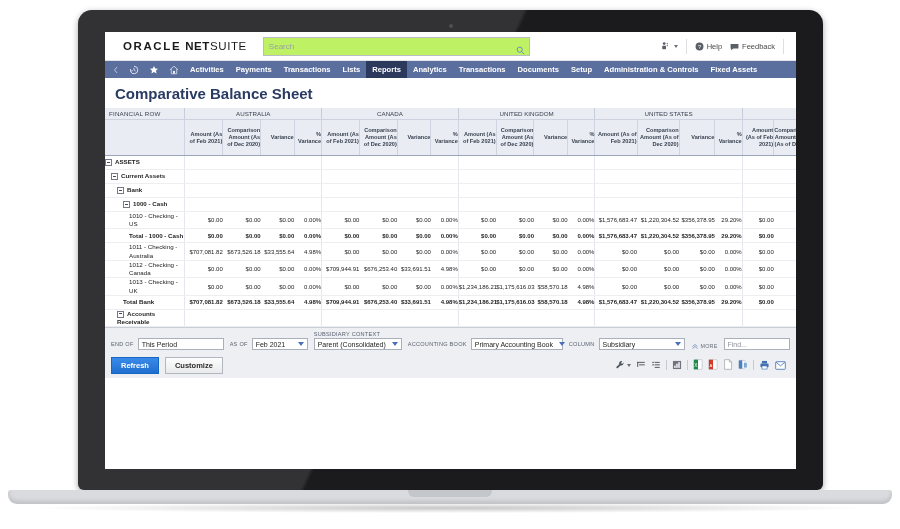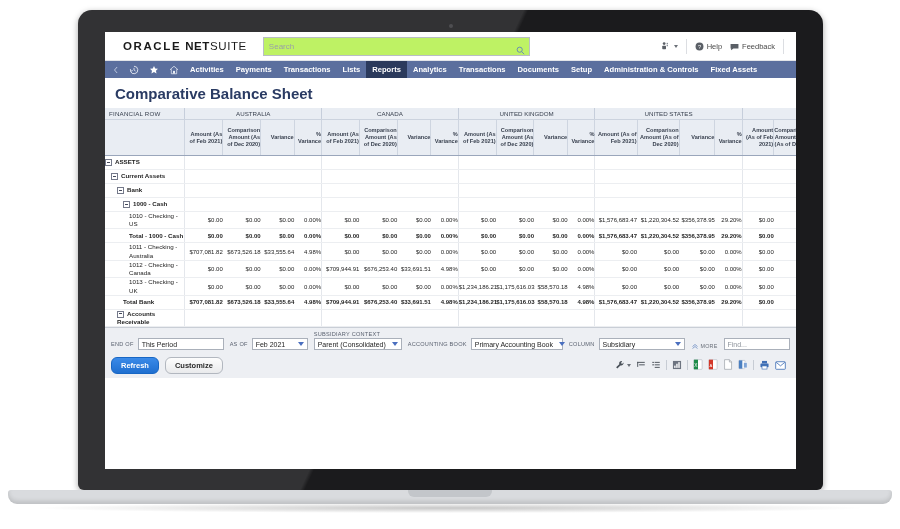--- a/index.html
+++ b/index.html
@@ -156,21 +156,21 @@
     gap:6px;white-space:nowrap;
   }
   .sel .arrow{width:0;height:0;border-left:3px solid transparent;border-right:3px solid transparent;border-top:4px solid #4a6fbf;}
   .more{display:flex;align-items:center;gap:2px;color:#6a707a;font-size:5.4px;letter-spacing:.2px;}
   .find{
     margin-left:auto;height:12px;width:118px;background:#fff;border:1px solid #aab0ba;
     display:flex;align-items:center;padding:0 3px;box-sizing:border-box;font-size:7px;color:#8e949c;
   }
   .btn-row{display:flex;align-items:center;gap:6px;margin-top:6px;}
   .btn{
-    font-size:7.5px;font-weight:bold;padding:3px 9px;border-radius:6px;cursor:default;
+    font-size:7.5px;font-weight:bold;padding:3px 9px;border-radius:0;cursor:default;
     border:1px solid #1766c4;background:linear-gradient(#3a8ae8,#1f6fd0);color:#fff;
   }
   .btn.secondary{
     border:1px solid #b2b7bf;background:linear-gradient(#fdfdfd,#e9eaec);color:#2b2b2b;
   }
   .icon-bar{margin-left:auto;display:flex;align-items:center;gap:5px;padding-right:4px;}
   .icon-sep{width:1px;height:10px;background:#c7ccd4;}
   .white-strip{background:#ffffff;height:150px;}
 </style>
 </head>

